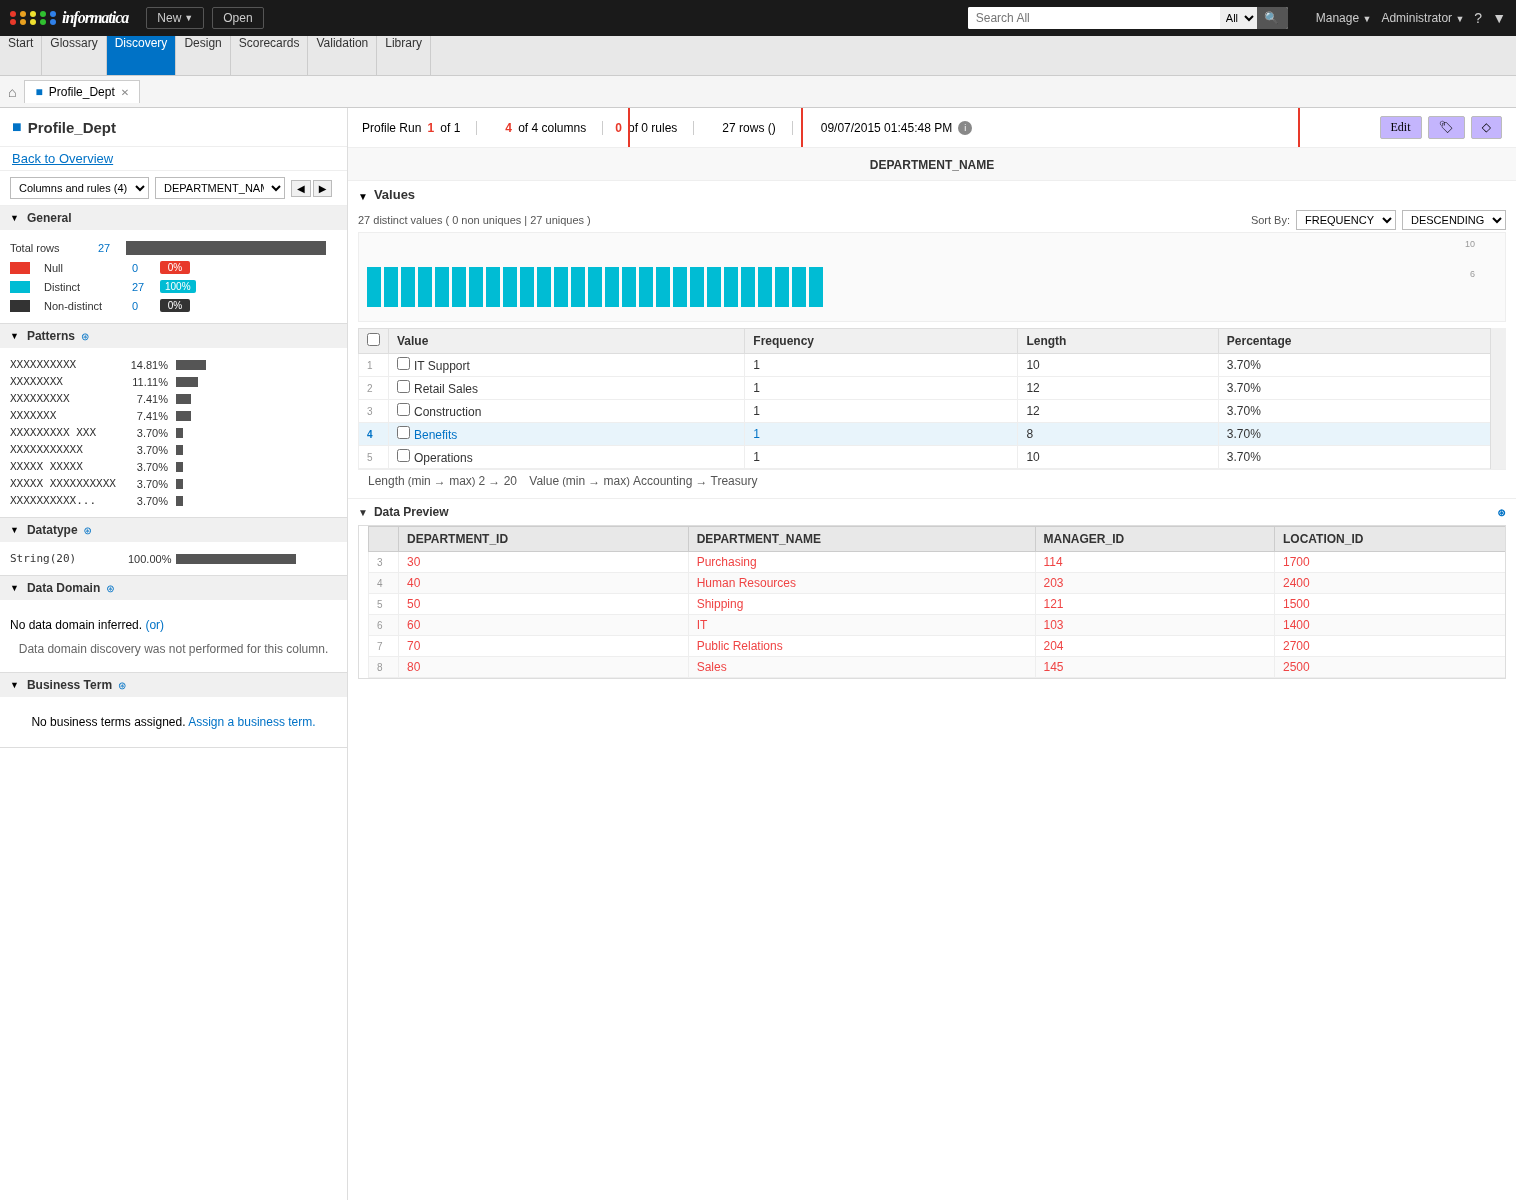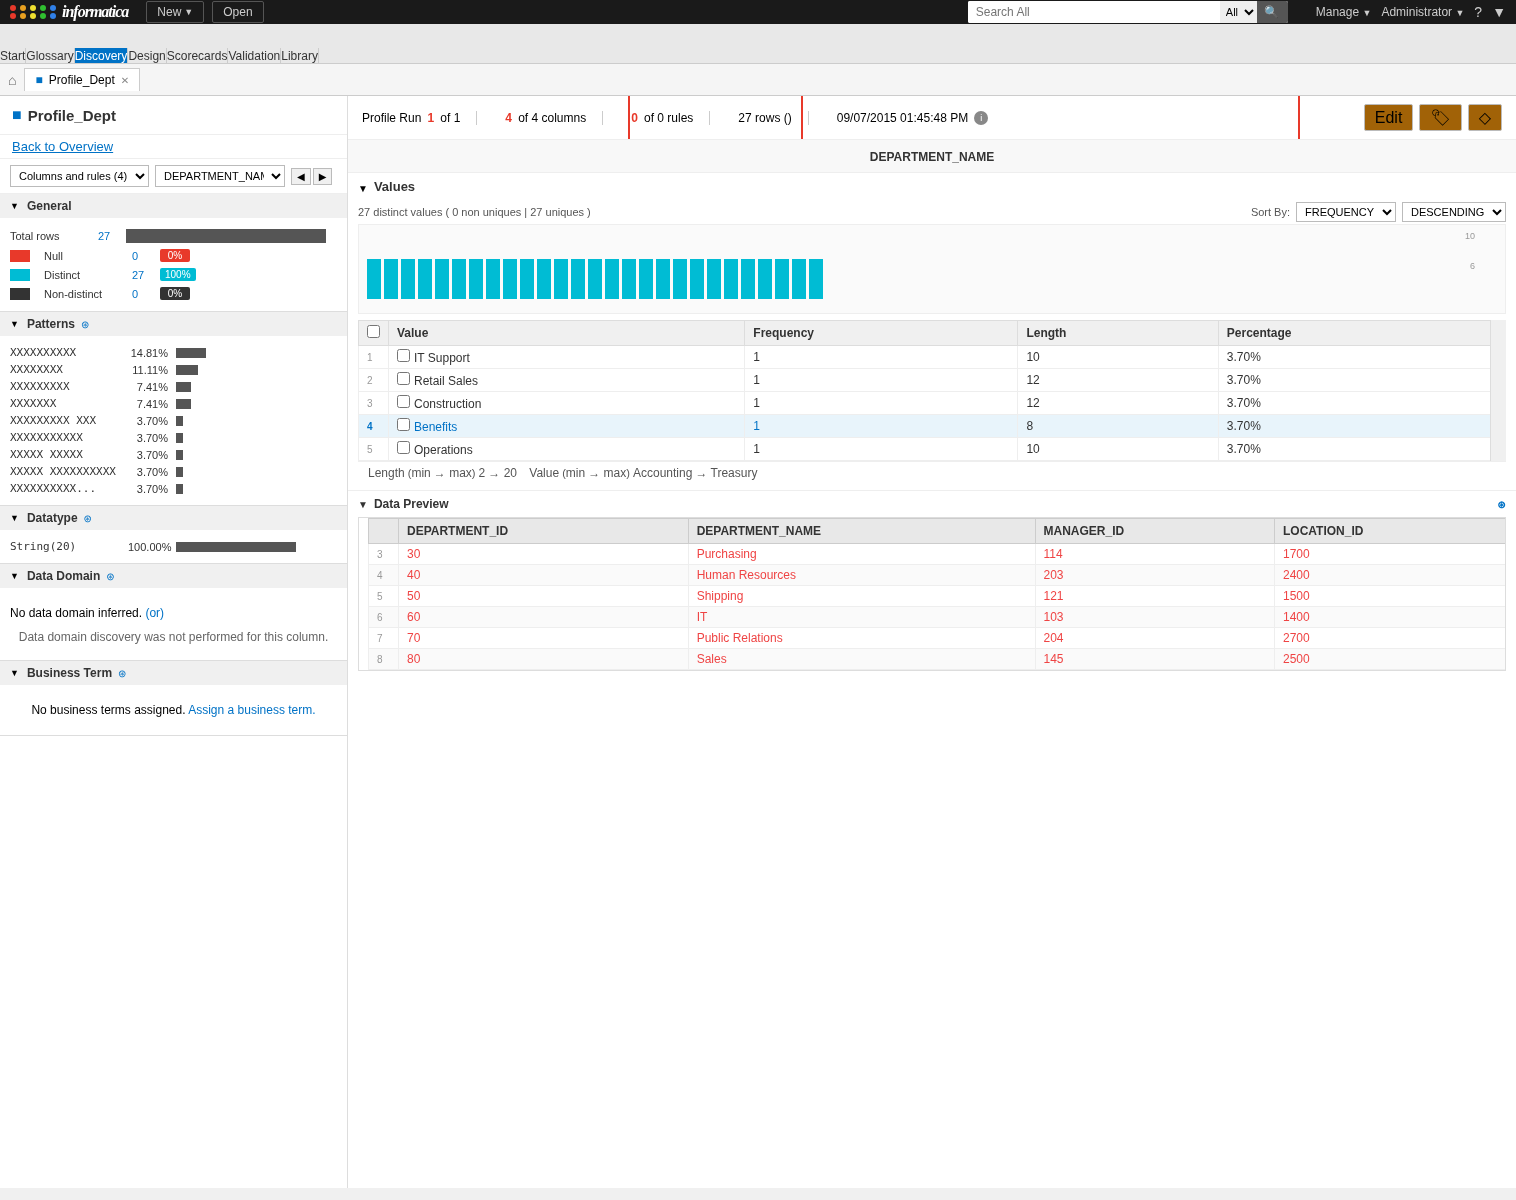--- a/index.html
+++ b/index.html
@@ -1,33 +1,33 @@
 <!DOCTYPE html>
 <html><head>
   <meta charset="utf-8">
   <style>
     * { box-sizing: border-box; margin: 0; padding: 0; font-family: Arial, sans-serif; font-size: 12px; }
     body { background: #f0f0f0; overflow: hidden; width: 1516px; height: 1200px; }
 
     
-    .top-bar { background: #1a1a1a; height: 24px; display: flex; align-items: center; padding: 0 10px; gap: 8px; }
+    .top-bar { background: #1a1a1a; height: 36px; display: flex; align-items: center; padding: 0 10px; gap: 8px; }
     .logo { color: #e8392a; font-size: 18px; font-weight: bold; letter-spacing: -1px; margin-right: 10px; display: flex; align-items: center; gap: 4px; }
     .logo-dots { display: grid; grid-template-columns: repeat(5,8px); gap: 2px; }
     .logo-dot { width: 6px; height: 6px; border-radius: 50%; }
     .top-btn { background: transparent; color: #ccc; border: 1px solid #555; padding: 3px 10px; cursor: pointer; border-radius: 2px; font-size: 12px; display: flex; align-items: center; gap: 3px; }
     .search-bar { margin-left: auto; display: flex; align-items: center; background: #fff; border-radius: 2px; overflow: hidden; width: 320px; }
     .search-input { border: none; outline: none; padding: 4px 8px; flex: 1; font-size: 12px; }
     .search-icon-btn { background: #555; border: none; padding: 4px 8px; cursor: pointer; color: #fff; }
     .top-right { display: flex; align-items: center; gap: 10px; margin-left: 20px; color: #ccc; font-size: 12px; }
     .top-right span { cursor: pointer; }
     .dropdown-arrow { font-size: 9px; }
 
     
     .nav-bar { background: #e8e8e8; height: 40px; display: flex; align-items: stretch; border-bottom: 1px solid #ccc; }
-    .nav-item { padding: 0 0; display: flex; align-items: center; cursor: pointer; font-size: 13px; color: #333; border-right: 1px solid #ccc; margin-top: 24px; }
+    .nav-item { padding: 0 8px; display: flex; cursor: pointer; font-size: 13px; color: #333; border-right: 1px solid #ccc; }
     .nav-item.active { background: #0072c6; color: #fff; }
 
     
     .tab-bar { background: #f5f5f5; height: 32px; display: flex; align-items: center; padding: 0 8px; border-bottom: 1px solid #ccc; }
     .home-icon { color: #666; cursor: pointer; margin-right: 8px; font-size: 14px; }
     .tab { display: flex; align-items: center; background: #fff; border: 1px solid #ccc; border-bottom: none; padding: 4px 10px; cursor: pointer; font-size: 12px; gap: 6px; }
     .tab .tab-icon { color: #0072c6; }
     .tab-close { color: #888; font-size: 10px; cursor: pointer; }
 
     
@@ -59,21 +59,21 @@
     .total-bar { background: #555; height: 14px; width: 200px; display: inline-block; }
 
     
     .pattern-row { display: flex; align-items: center; gap: 8px; padding: 2px 0; }
     .pattern-label { font-family: monospace; font-size: 11px; color: #333; width: 110px; overflow: hidden; text-overflow: ellipsis; white-space: nowrap; }
     .pattern-pct { font-size: 11px; color: #333; width: 40px; text-align: right; }
     .pattern-bar { height: 10px; background: #555; }
 
     
     .right-panel { flex: 1; background: #fff; display: flex; flex-direction: column; overflow: hidden; }
-    .toolbar-btn { border: 1px solid #bbb; background: #a16207; padding: 3px 10px; cursor: pointer; font-size: 16px; border-radius: 2px; }
+    .toolbar-btn { border: 1px solid #bbb; background: #c4b5fd; padding: 3px 10px; cursor: pointer; font-size: 12px; border-radius: 2px; font-family: Liberation Serif, serif; }
 
     
     .col-header { text-align: center; padding: 8px 0; font-size: 14px; font-weight: bold; color: #333; background: #f8f8f8; border-bottom: 1px solid #eee; }
 
     
     .values-section { padding: 6px 10px; border-bottom: 1px solid #eee; }
     .values-title { font-weight: bold; font-size: 13px; color: #333; margin-bottom: 4px; }
     .sort-controls { display: flex; align-items: center; gap: 6px; }
     .sort-label { font-size: 11px; color: #555; }
     .sort-select { border: 1px solid #bbb; padding: 2px 4px; font-size: 11px; background: #fff; }
@@ -359,21 +359,21 @@
 
       <div style="position:absolute;left:453px;top:0;bottom:0;width:2px;background:#e8392a;z-index:10;"></div>
 
       <div style="position:absolute;left:950px;top:0;bottom:0;width:2px;background:#e8392a;z-index:10;"></div>
       <div style="display:flex;align-items:center;padding:8px 14px;gap:12px;position:relative;">
         <div style="padding-right:16px;margin-right:16px;border-right:1px solid #ccc;font-size:11px;">
           <span>Profile Run</span>&nbsp;
           <span style="color:#e8392a;font-weight:bold;">1</span>&nbsp;
           <span>of 1</span>
         </div>
-        <div style="padding-right:16px;margin-right:16px;border-right:1px solid #ccc;font-size:11px;">
+        <div style="padding-right:16px;border-right:1px solid #ccc;font-size:11px;">
           <span style="color:#e8392a;font-weight:bold;">4</span>&nbsp;
           <span>of 4 columns</span>
         </div>
         <div style="padding-right:16px;margin-right:16px;border-right:1px solid #ccc;font-size:11px;">
           <span style="color:#e8392a;font-weight:bold;">0</span>&nbsp;
           <span>of 0 rules</span>
         </div>
         <div style="padding-right:16px;margin-right:16px;border-right:1px solid #ccc;font-size:11px;">
           <span>27 rows ()</span>
         </div>

